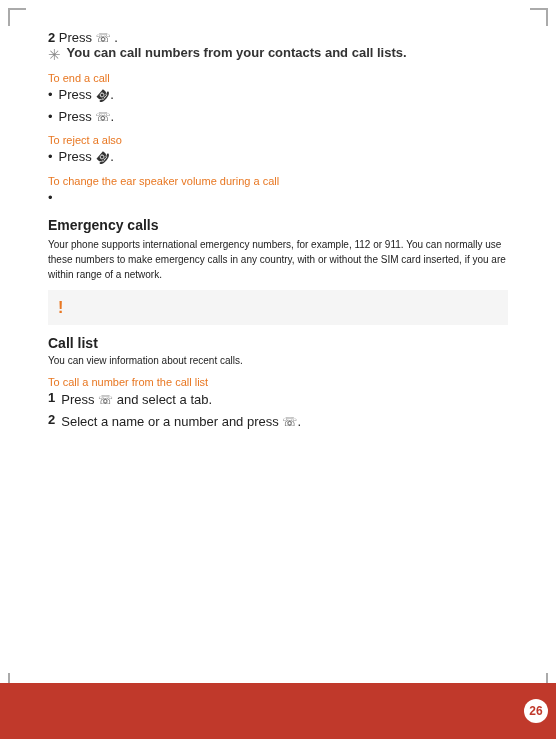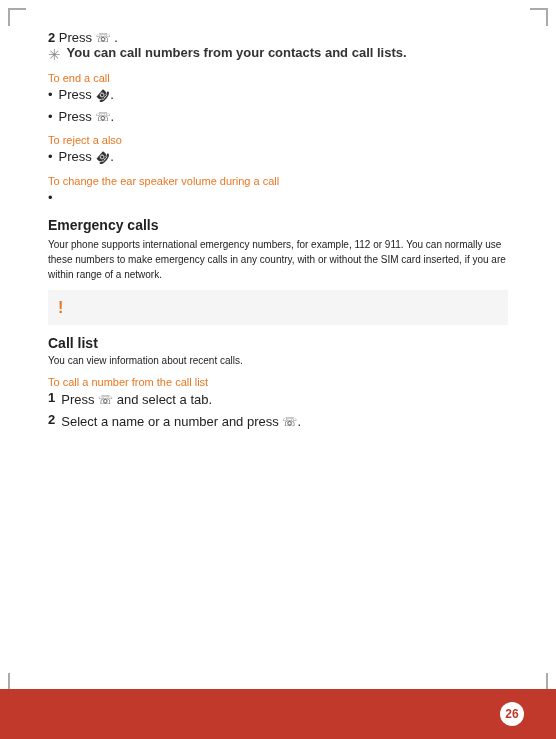--- a/index.html
+++ b/index.html
@@ -140,26 +140,26 @@
     .num-text {
       font-size: 13px;
       line-height: 1.5;
     }
 
     .footer-bar {
       position: absolute;
       bottom: 0;
       left: 0;
       right: 0;
-      height: 50px;
+      height: 56px;
       background: #c0392b;
       display: flex;
       align-items: center;
       justify-content: flex-end;
-      padding-right: 32px;
+      padding-right: 8px;
     }
     .page-num-circle {
       width: 24px;
       height: 24px;
       background: #ffffff;
       border-radius: 50%;
       display: flex;
       align-items: center;
       justify-content: center;
       font-size: 12px;

